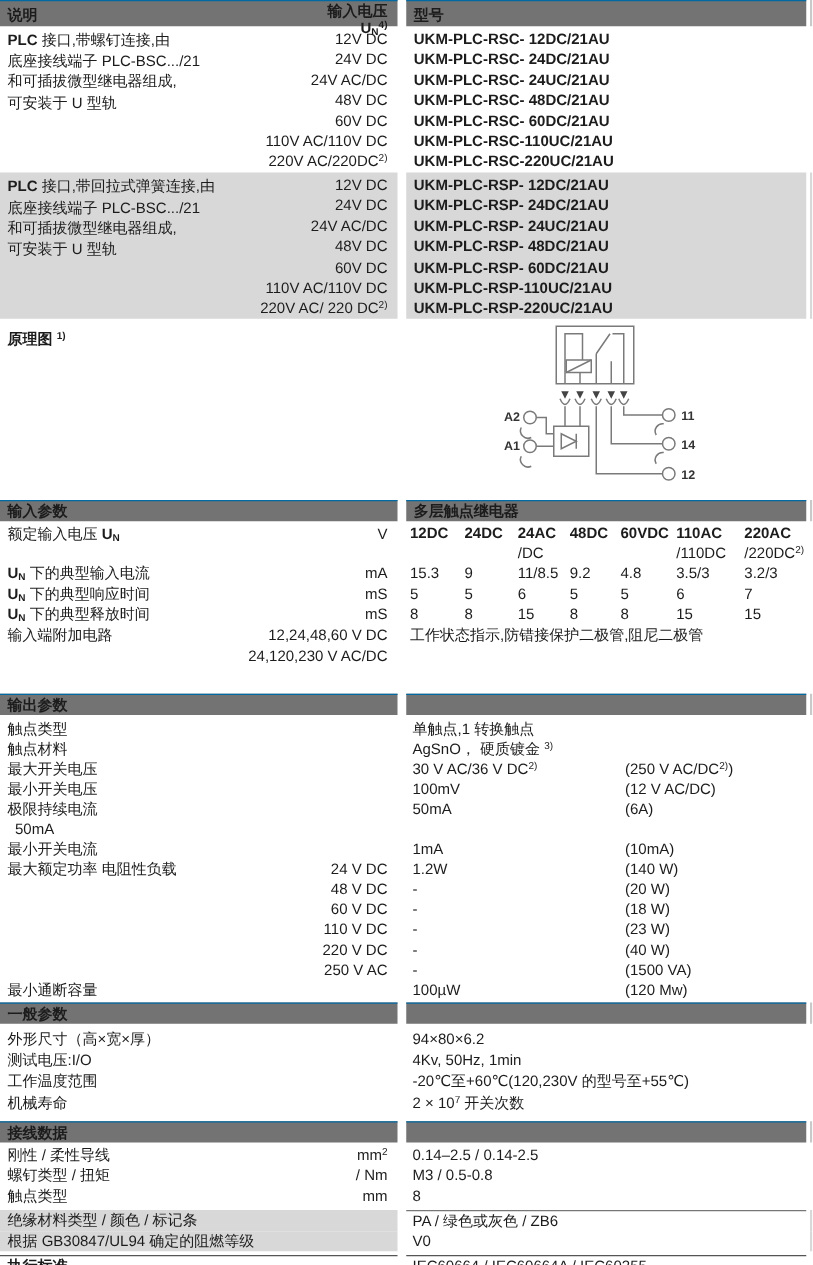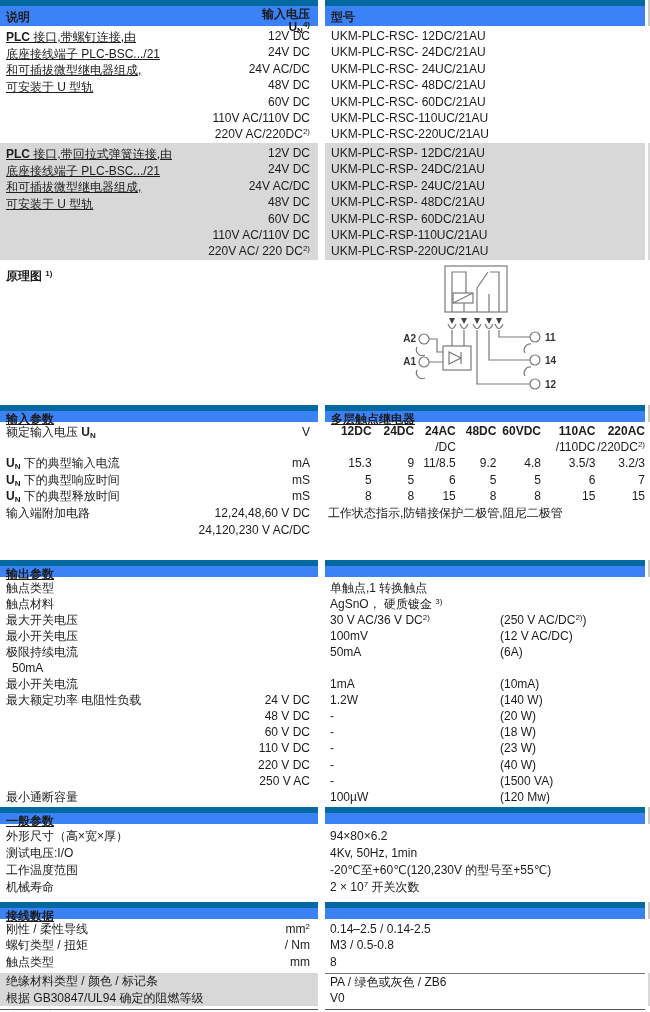--- a/index.html
+++ b/index.html
@@ -12,40 +12,40 @@
   .rcol{width:320px;box-sizing:border-box;position:relative;}
   .sgap{width:3px;}
   .sliver{width:2px;}
   .g1{background:#c9c9c9;}
   .g2{background:#d8d8d8;}
   .b{font-weight:700;}
   sup{font-size:8px;line-height:0;vertical-align:4px;}
   sub{font-size:8px;line-height:0;vertical-align:-2px;}
   
   .toph{height:30px;}
-  .hbar{background:#3b82f6;border-top:6px solid #0369a1;}
+  .hbar{background:#737373;border-top:1px solid #0369a1;}
   .toph .hbar{padding:3px 6px 0 6px;}
   .vh{position:absolute;top:2px;right:8px;text-align:right;line-height:13px;font-weight:700;}
   .block{height:117px;}
   .blk-l,.blk-r{padding-top:2px;}
-  .desc{position:absolute;left:6px;top:3px;line-height:16.5px;white-space:nowrap;text-decoration:underline;}
+  .desc{position:absolute;left:6px;top:3px;line-height:16.5px;white-space:nowrap;}
   .vrow{height:16.4px;line-height:16.4px;text-align:right;padding-right:8px;white-space:nowrap;}
-  .mrow{height:16.4px;line-height:16.4px;font-weight:400;padding-left:6px;white-space:nowrap;}
+  .mrow{height:16.4px;line-height:16.4px;font-weight:700;padding-left:6px;white-space:nowrap;}
   .grayblk .lcol,.grayblk .rcol{background:#d8d8d8;}
   
   .s-schem{height:145px;}
   .schem-label{padding:8px 0 0 6px;font-weight:700;}
   
   .shdr{height:17px;}
-  .shdr .hbar{padding:1px 6px 0 6px;line-height:15px;text-decoration:underline;}
+  .shdr .hbar{padding:1px 6px 0 6px;line-height:15px;}
   
   .ich{height:33px;}
   .plabel{padding-left:6px;line-height:16px;white-space:nowrap;}
   .unit{position:absolute;right:8px;top:0;}
-  .icolwrap{display:flex;padding-left:3px;text-align:right;}
+  .icolwrap{display:flex;padding-left:3px;}
   .icol{box-sizing:border-box;white-space:nowrap;}
   .c0{width:44px;}.c1{width:43px;}.c2{width:42px;}.c3{width:41px;}.c4{width:45px;}.c5{width:55px;}.c6{width:50px;}
   .l1,.l2{height:16px;line-height:16px;}
   .irow{height:16.5px;line-height:16.5px;}
   .crow{height:17px;line-height:17px;}
   .ctext{padding-left:3px;white-space:nowrap;}
   .lv{position:absolute;right:8px;top:0;white-space:nowrap;}
   
   .orow{height:16.1px;line-height:16.1px;}
   .ovals{display:flex;}

